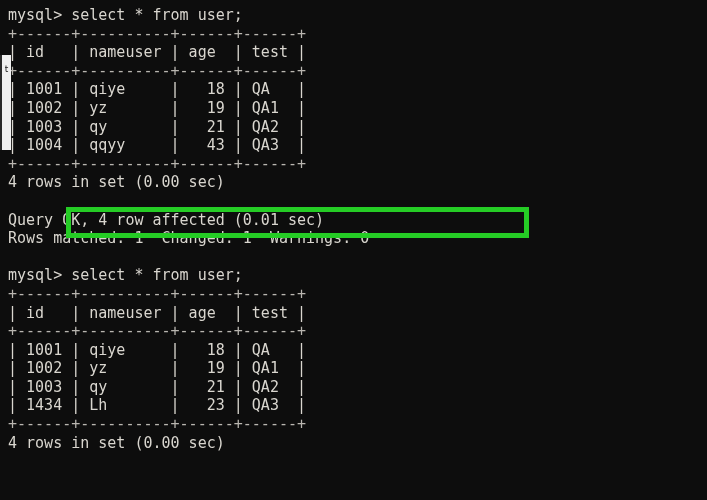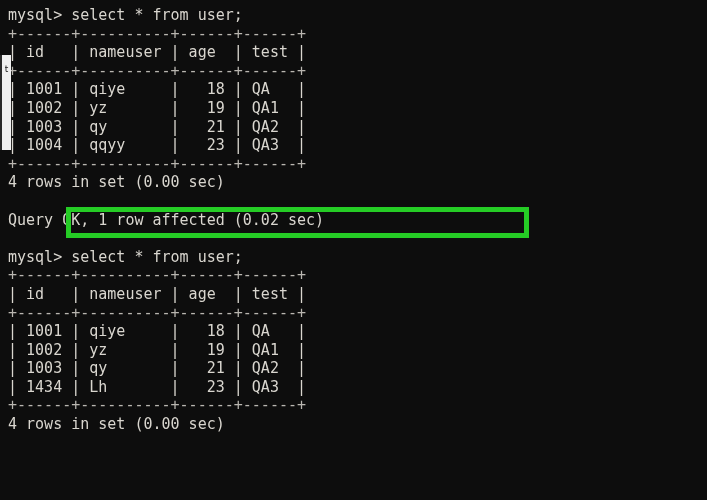--- a/index.html
+++ b/index.html
@@ -97,25 +97,26 @@
   </div>
 
   <div id="term">
     <div class="line prompt-line">mysql&gt; select * from user;</div>
     <div class="line rule">+------+----------+------+------+</div>
     <div class="line">| id   | nameuser | age  | test |</div>
     <div class="line rule">+------+----------+------+------+</div>
     <div class="line">| 1001 | qiye     |   18 | QA   |</div>
     <div class="line">| 1002 | yz       |   19 | QA1  |</div>
     <div class="line">| 1003 | qy       |   21 | QA2  |</div>
-    <div class="line">| 1004 | qqyy     |   23 | QA3  |</div>
+    <div class="line">| 1004 | qqyy     |   43 | QA3  |</div>
     <div class="line rule">+------+----------+------+------+</div>
     <div class="line">4 rows in set (0.00 sec)</div>
     <div class="line blank"></div>
-    <div class="line">Query OK, 1 row affected (0.02 sec)</div>
+    <div class="line">Query OK, 4 row affected (0.01 sec)</div>
+    <div class="line">Rows matched: 1  Changed: 1  Warnings: 0</div>
     <div class="line blank"></div>
     <div class="line prompt-line">mysql&gt; select * from user;</div>
     <div class="line rule">+------+----------+------+------+</div>
     <div class="line">| id   | nameuser | age  | test |</div>
     <div class="line rule">+------+----------+------+------+</div>
     <div class="line">| 1001 | qiye     |   18 | QA   |</div>
     <div class="line">| 1002 | yz       |   19 | QA1  |</div>
     <div class="line">| 1003 | qy       |   21 | QA2  |</div>
     <div class="line">| 1434 | Lh       |   23 | QA3  |</div>
     <div class="line rule">+------+----------+------+------+</div>

